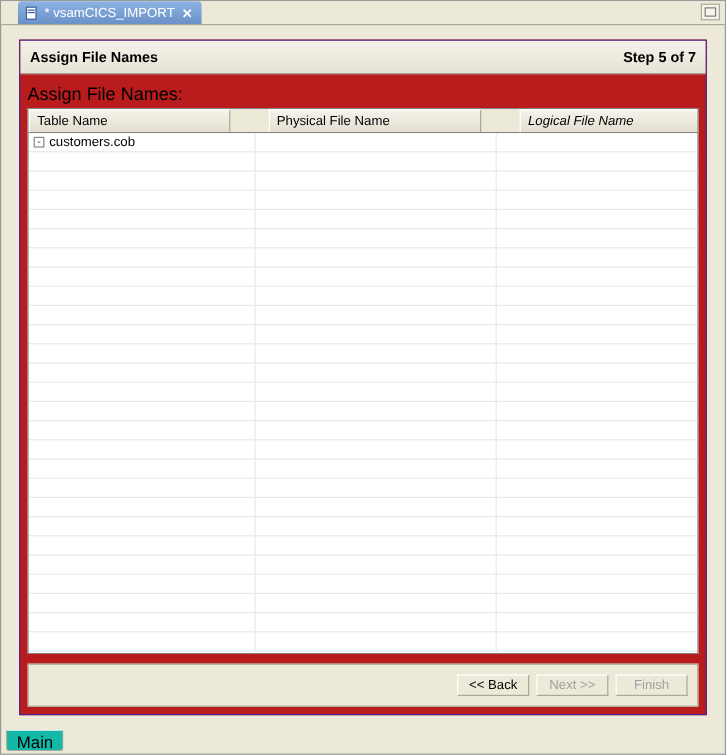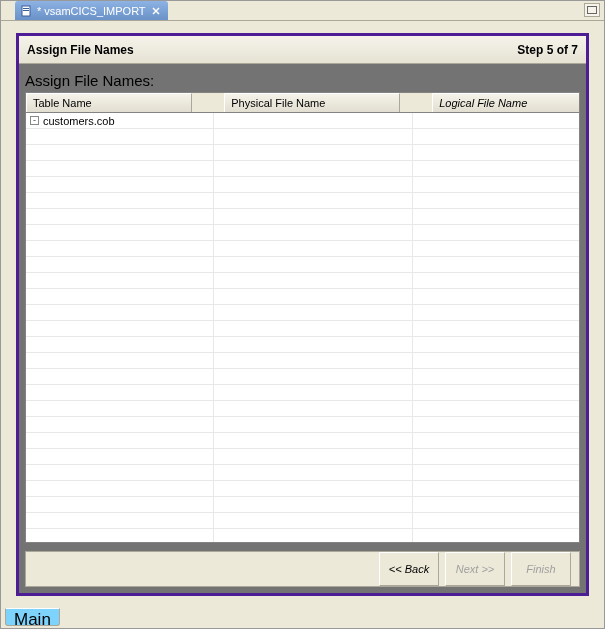--- a/index.html
+++ b/index.html
@@ -60,22 +60,22 @@
     color: #555;
   }
   .content {
     position: absolute;
     left: 3px; right: 3px; top: 22px; bottom: 22px;
     background: #ece9d8;
   }
   .wizard-panel {
     position: absolute;
     left: 12px; right: 12px; top: 10px; bottom: 10px;
-    border: 3px solid #4c1d95;
-    background: #737373;
+    border: 1px solid #4c1d95;
+    background: #b91c1c;
   }
   .wizard-header {
     height: 28px;
     display: flex;
     align-items: center;
     justify-content: space-between;
     padding: 0 8px;
     background: linear-gradient(#f5f3ea, #e6e3d4);
     border-bottom: 1px solid #aca899;
     font-weight: bold;
@@ -154,48 +154,47 @@
     height: 36px;
     border: 1px solid #aca899;
     background: #ece9d8;
     display: flex;
     align-items: center;
     justify-content: flex-end;
     gap: 6px;
     padding: 0 8px;
   }
   button.wiz {
-    height: 34px;
+    height: 18px;
     min-width: 60px;
     padding: 0 8px;
     font-family: inherit;
     font-size: 11px;
     background: #ece9d8;
     border: 1px solid #aca899;
     border-top-color: #fff;
     border-left-color: #fff;
     cursor: pointer;
-    font-style: italic;
   }
   button.wiz[disabled] {
     color: #a0a0a0;
     cursor: default;
   }
   .tabstrip-bottom {
     position: absolute;
     left: 4px; bottom: 2px;
     height: 18px;
     display: flex;
   }
   .tab-bottom {
     border: 1px solid #aca899;
     border-top: 1px solid #fff;
-    background: #7dd3fc;
+    background: #14b8a6;
     padding: 1px 8px;
-    font-size: 17px;
+    font-size: 14px;
     border-bottom-left-radius: 3px;
     border-bottom-right-radius: 3px;
   }
 </style>
 </head>
 <body>
 
 <div class="outer">
 
   <div class="tabstrip-top">

